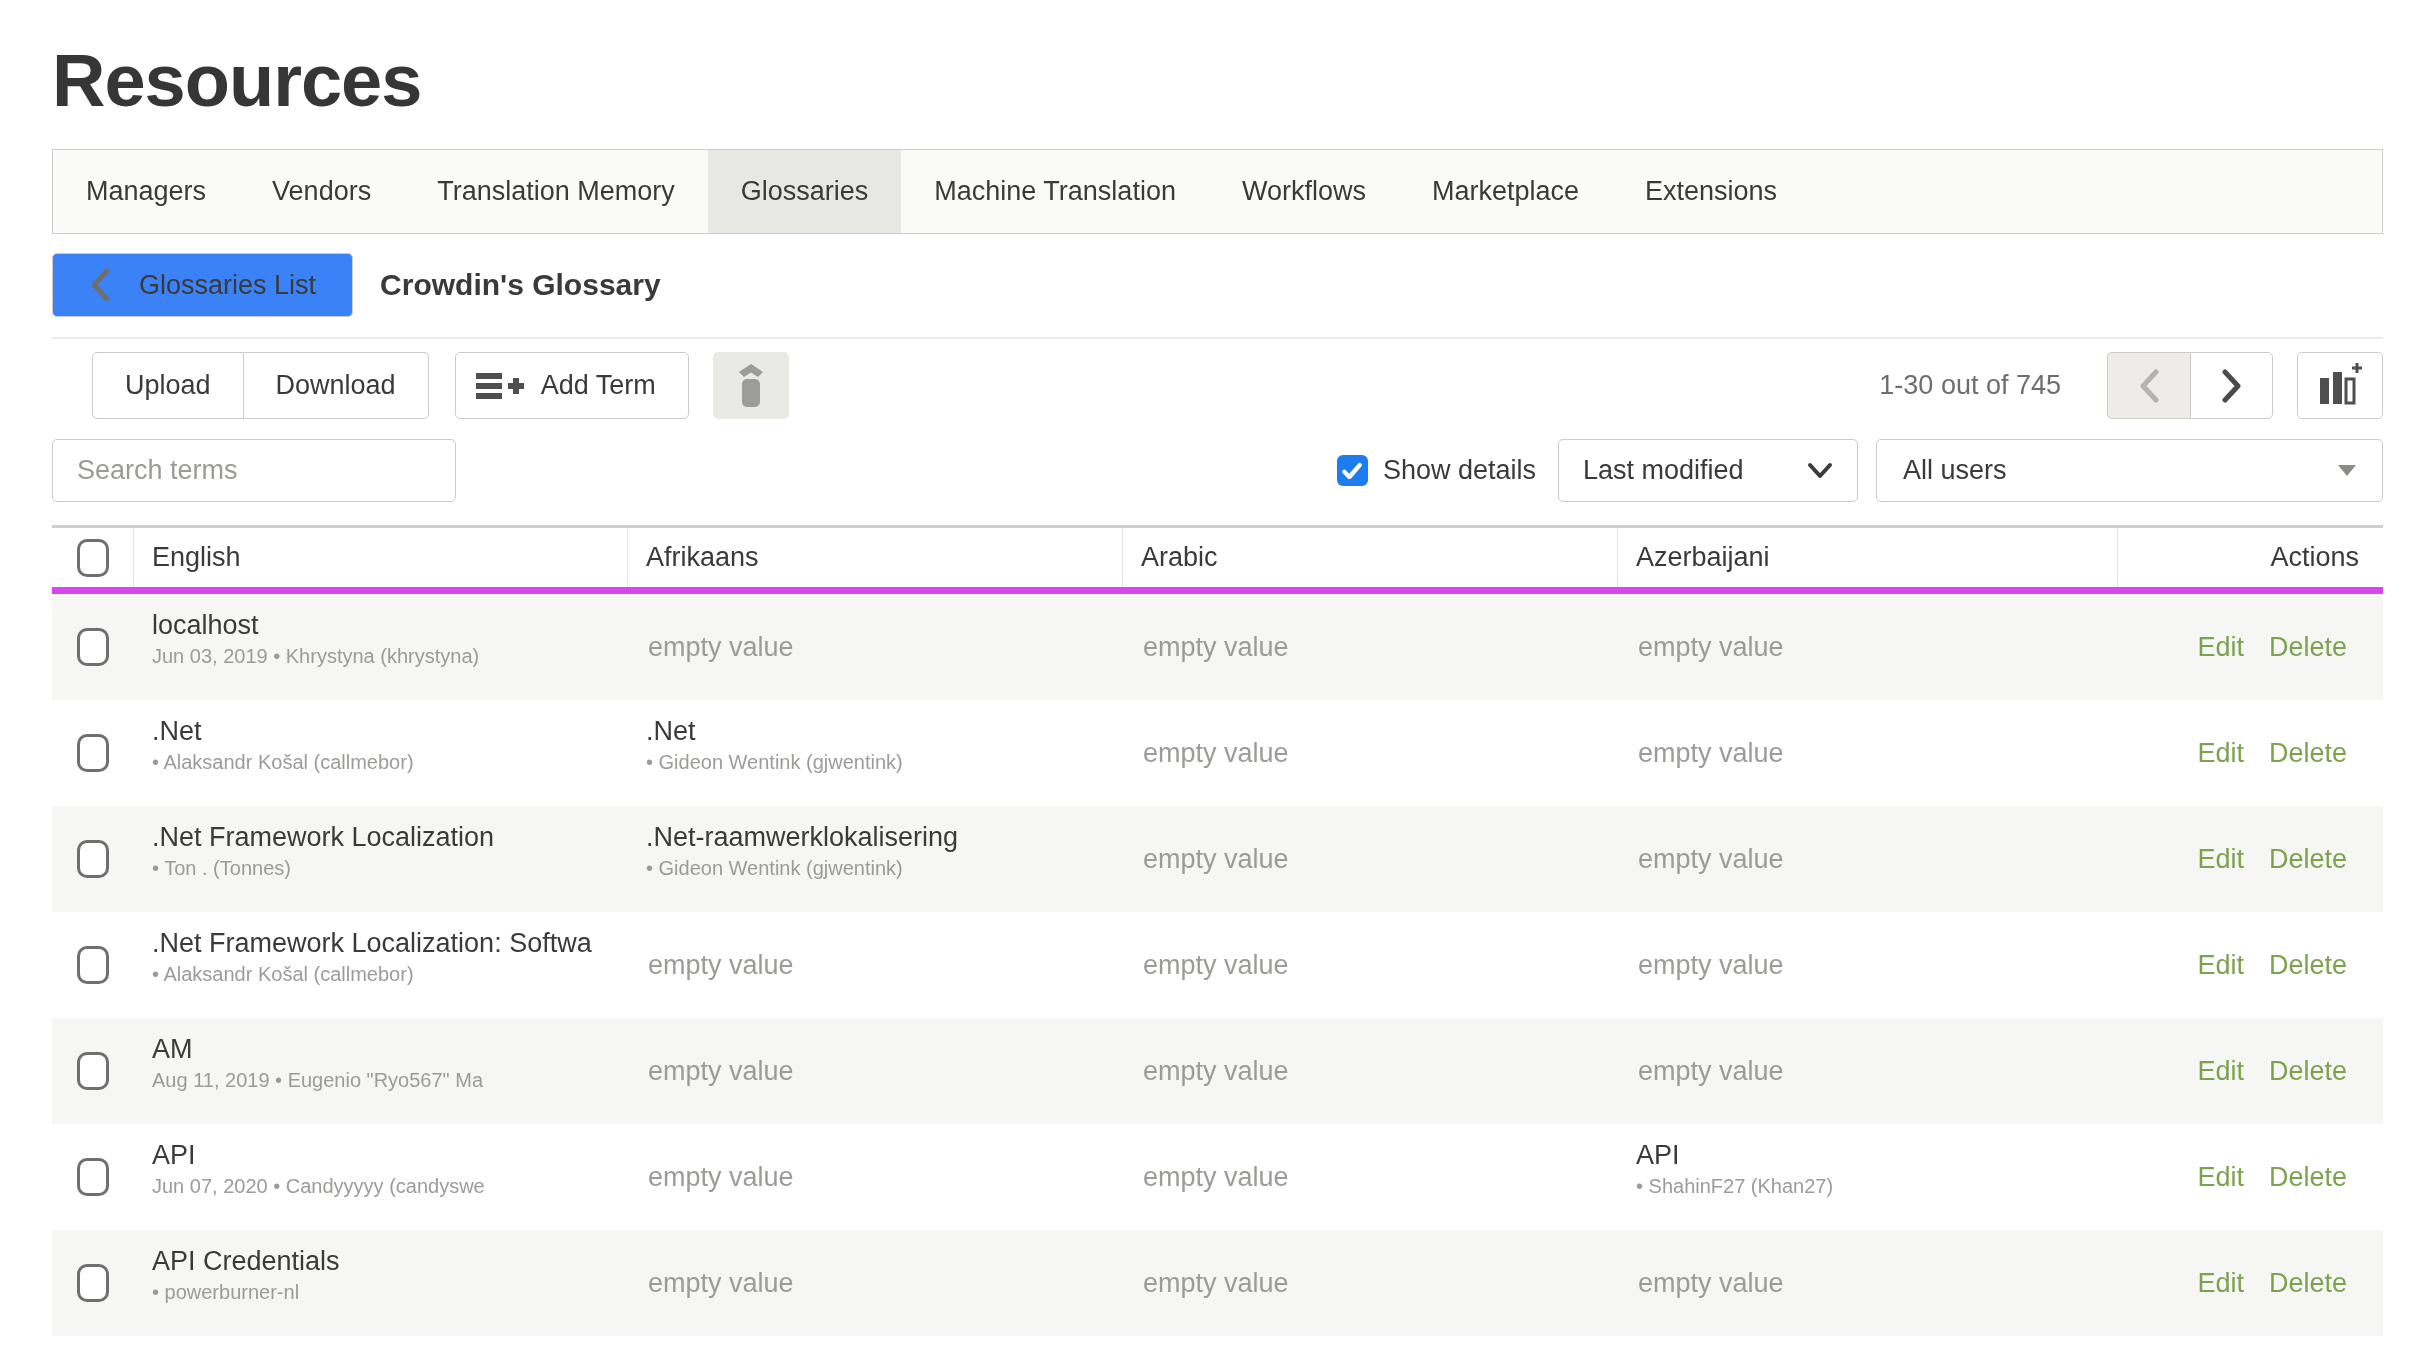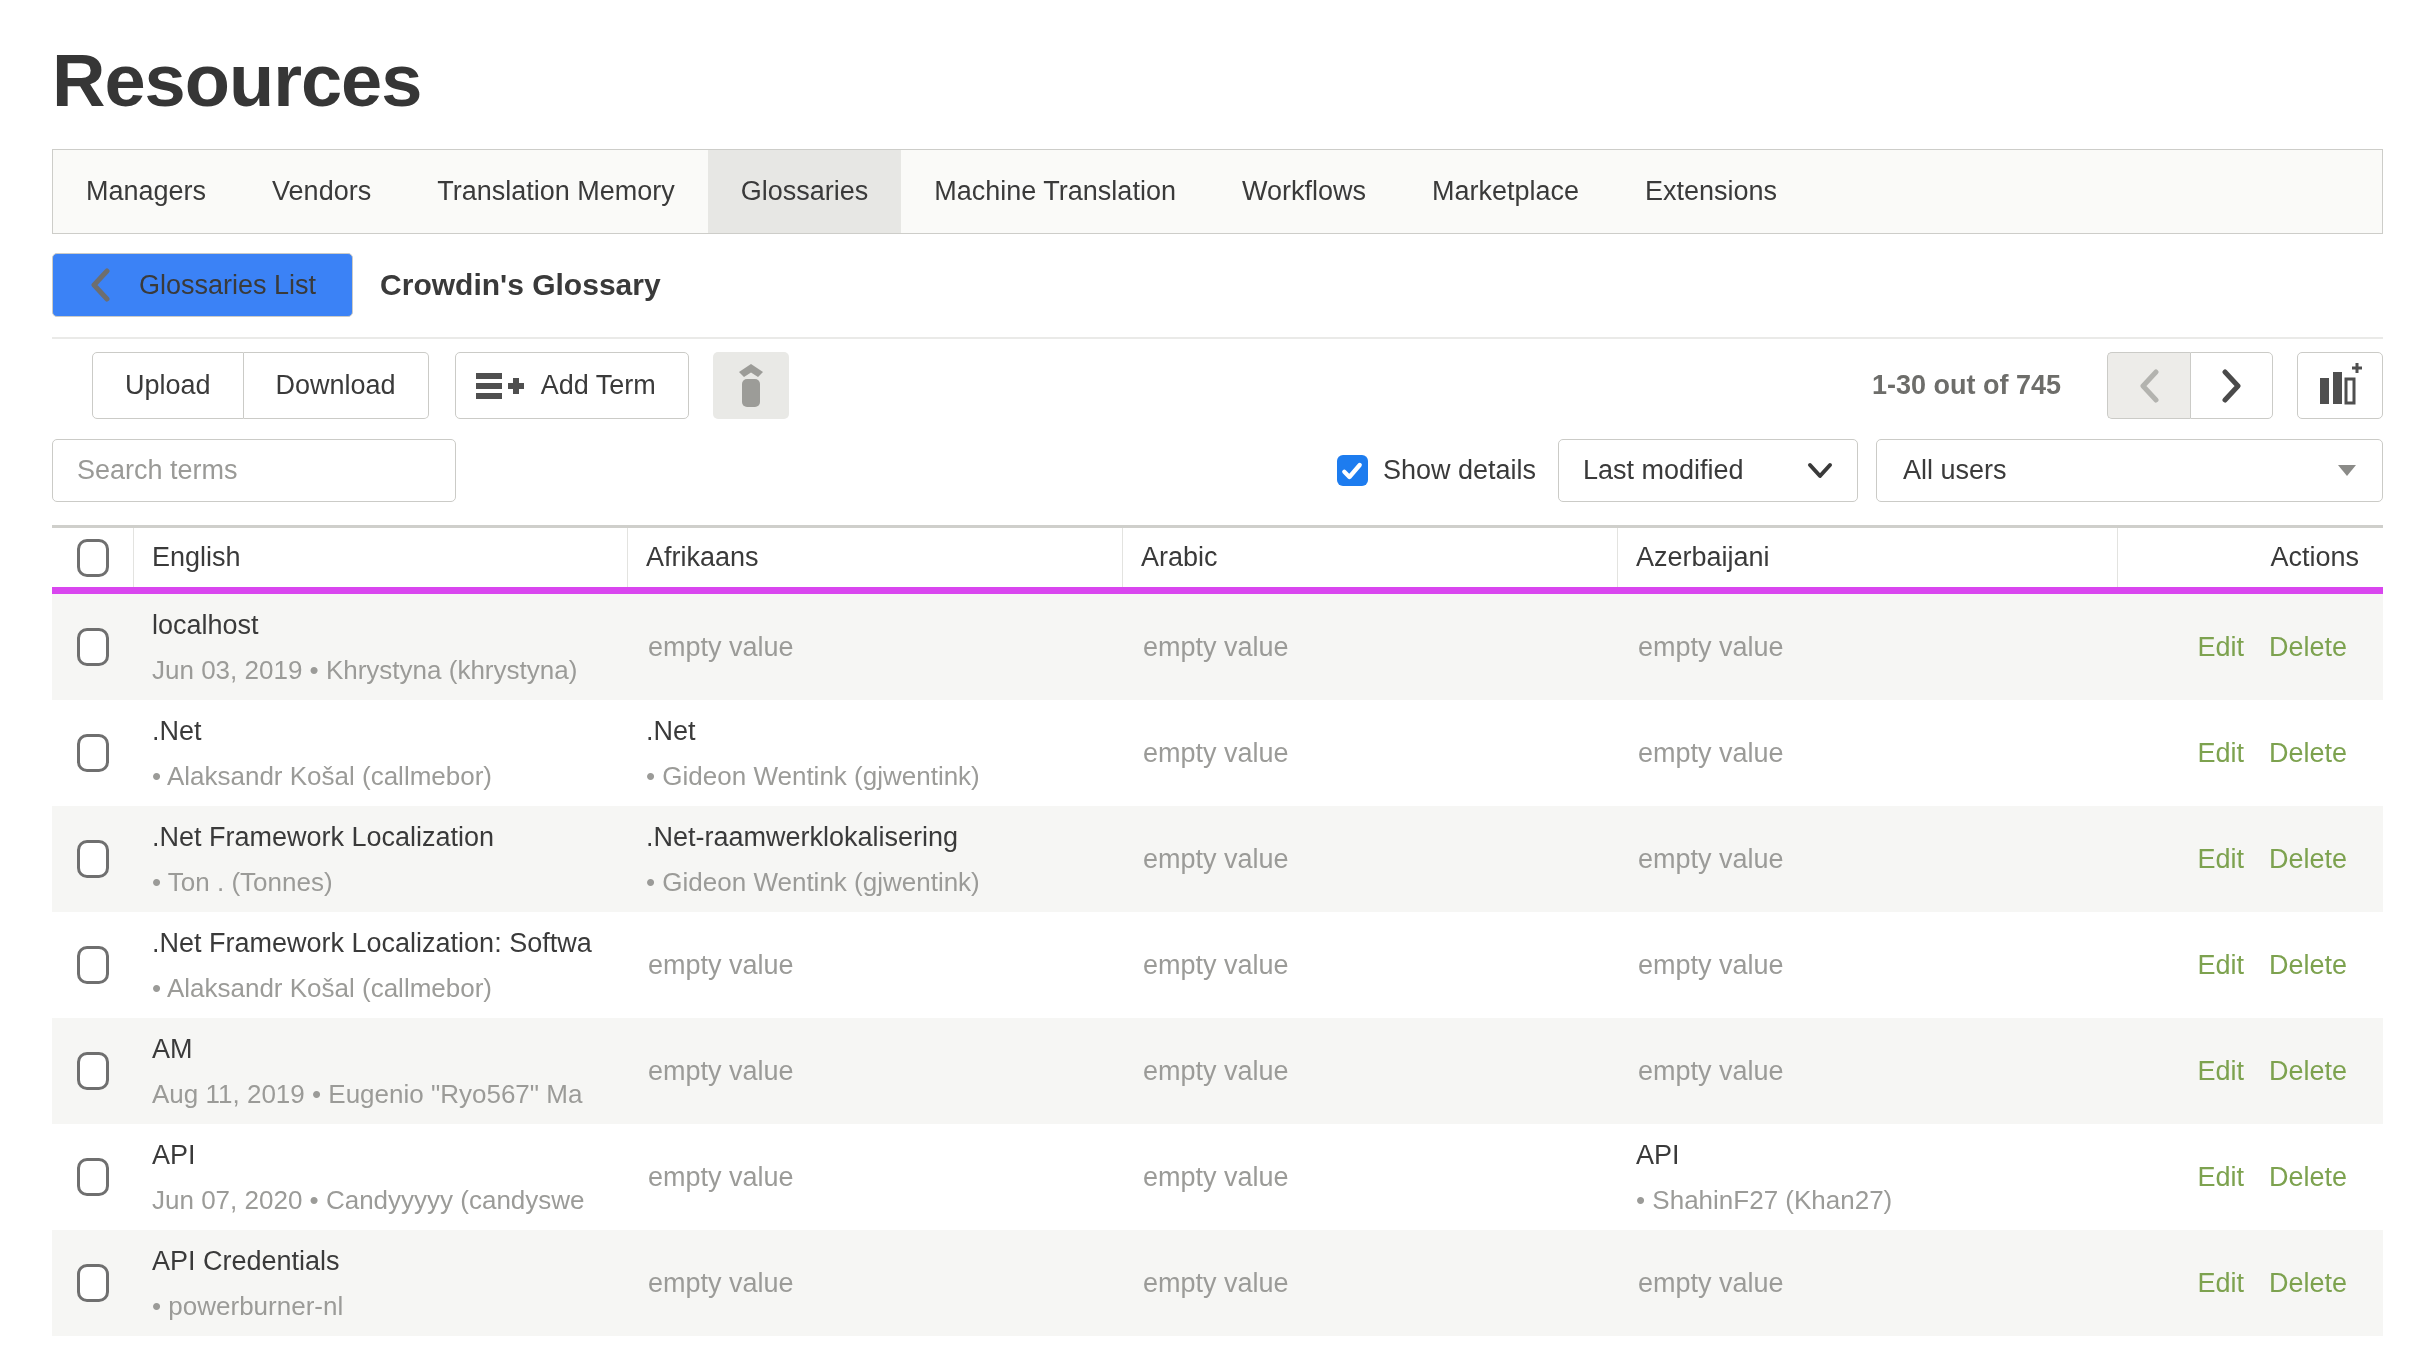--- a/index.html
+++ b/index.html
@@ -32,21 +32,21 @@
     display:inline-flex; align-items:center; justify-content:center;
     padding:0 32px; cursor:pointer; }
   .btn-group { display:flex; }
   .btn-group .btn { border-radius:0; }
   .btn-group .btn:first-child { border-radius:5px 0 0 5px; }
   .btn-group .btn:last-child { border-radius:0 5px 5px 0; border-left:none; }
   .btn-addterm { margin-left:26px; gap:17px;padding-left:20px; }
   .btn-trash { margin-left:24px; width:76px; padding:0; background:#e9e9e6;
     border:none; }
   .toolbar-right { margin-left:auto; display:flex; align-items:center; }
-  .pagination-text { font-size:27px; color:#6d6d6a; margin-right:46px;font-weight:bold; }
+  .pagination-text { font-size:27px; color:#6d6d6a; margin-right:46px; }
   .pager { display:flex; }
   .pbtn { width:83px; height:67px; border:1px solid #cbcbc7; background:#fff;
     display:flex; align-items:center; justify-content:center; cursor:pointer; }
   .pbtn.prev { background:#edece9; border-radius:5px 0 0 5px; border-right:none; }
   .pbtn.next { border-radius:0 5px 5px 0; }
   .btn-columns { margin-left:24px; width:86px; padding:0; }
 
   
   .filter-row { display:flex; align-items:center; margin-top:20px; height:63px; }
   .search-input { width:404px; height:63px; border:1px solid #cbcbc7;
@@ -77,21 +77,21 @@
   .th.last { border-right:none; justify-content:flex-end;
     padding-right:24px; padding-left:0; }
   .th.first { justify-content:center; padding-left:0; }
   .trow { height:106px; background:#fff; }
   .trow.odd { background:#f6f6f4; }
   .cell-check { display:flex; align-items:center; justify-content:center; }
   .cb { width:32px; height:38px; border:3px solid #6f6f6f; border-radius:10px;
     background:#fff; cursor:pointer; }
   .cell-lang { padding:16px 20px 0 18px; overflow:hidden; }
   .term { font-size:27px; color:#3a3a3a; white-space:nowrap; }
-  .meta { font-size:26px; color:#9b9b98; margin-top:14px; white-space:nowrap; }
+  .meta { font-size:20px; color:#9b9b98; margin-top:4px; white-space:nowrap; }
   .cell-empty { display:flex; align-items:center; padding-left:20px;
     font-size:27px; color:#9b9b98; overflow:hidden; }
   .cell-actions { display:flex; align-items:center; justify-content:flex-end;
     padding-right:36px; gap:25px; }
   .action-link { font-size:27px; color:#7da24f; cursor:pointer;
     text-decoration:none; }
 </style>
 </head>
 <body>
 

